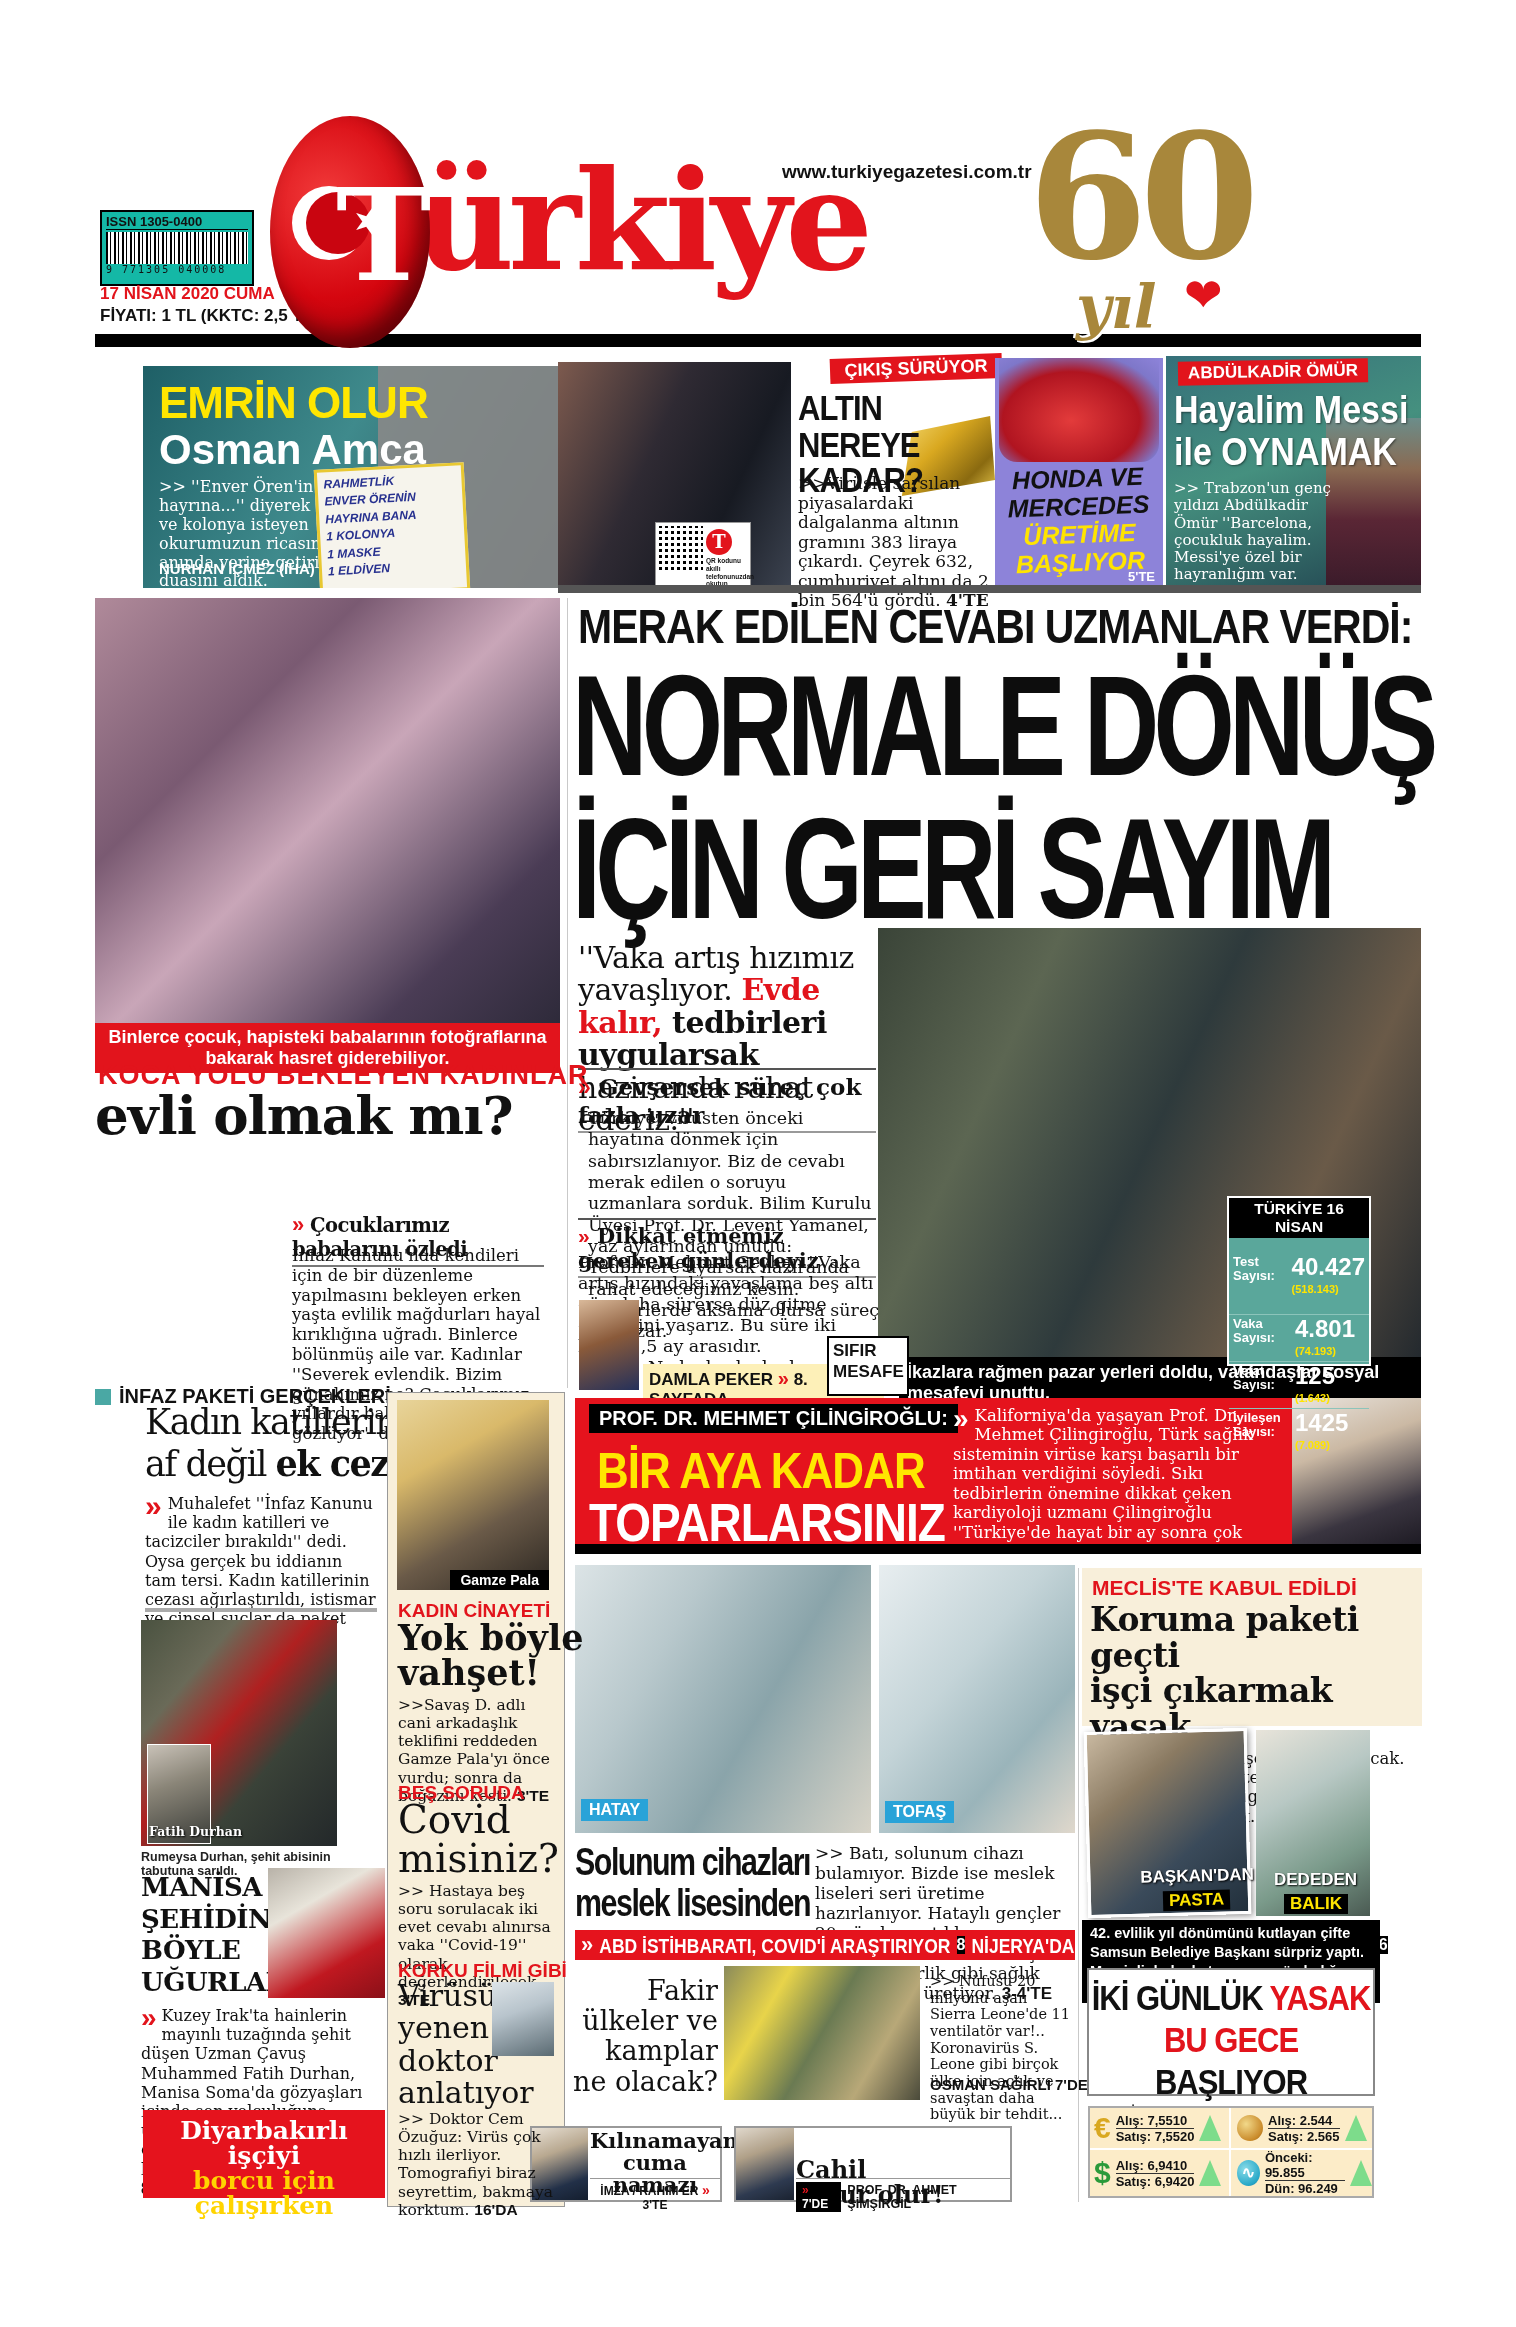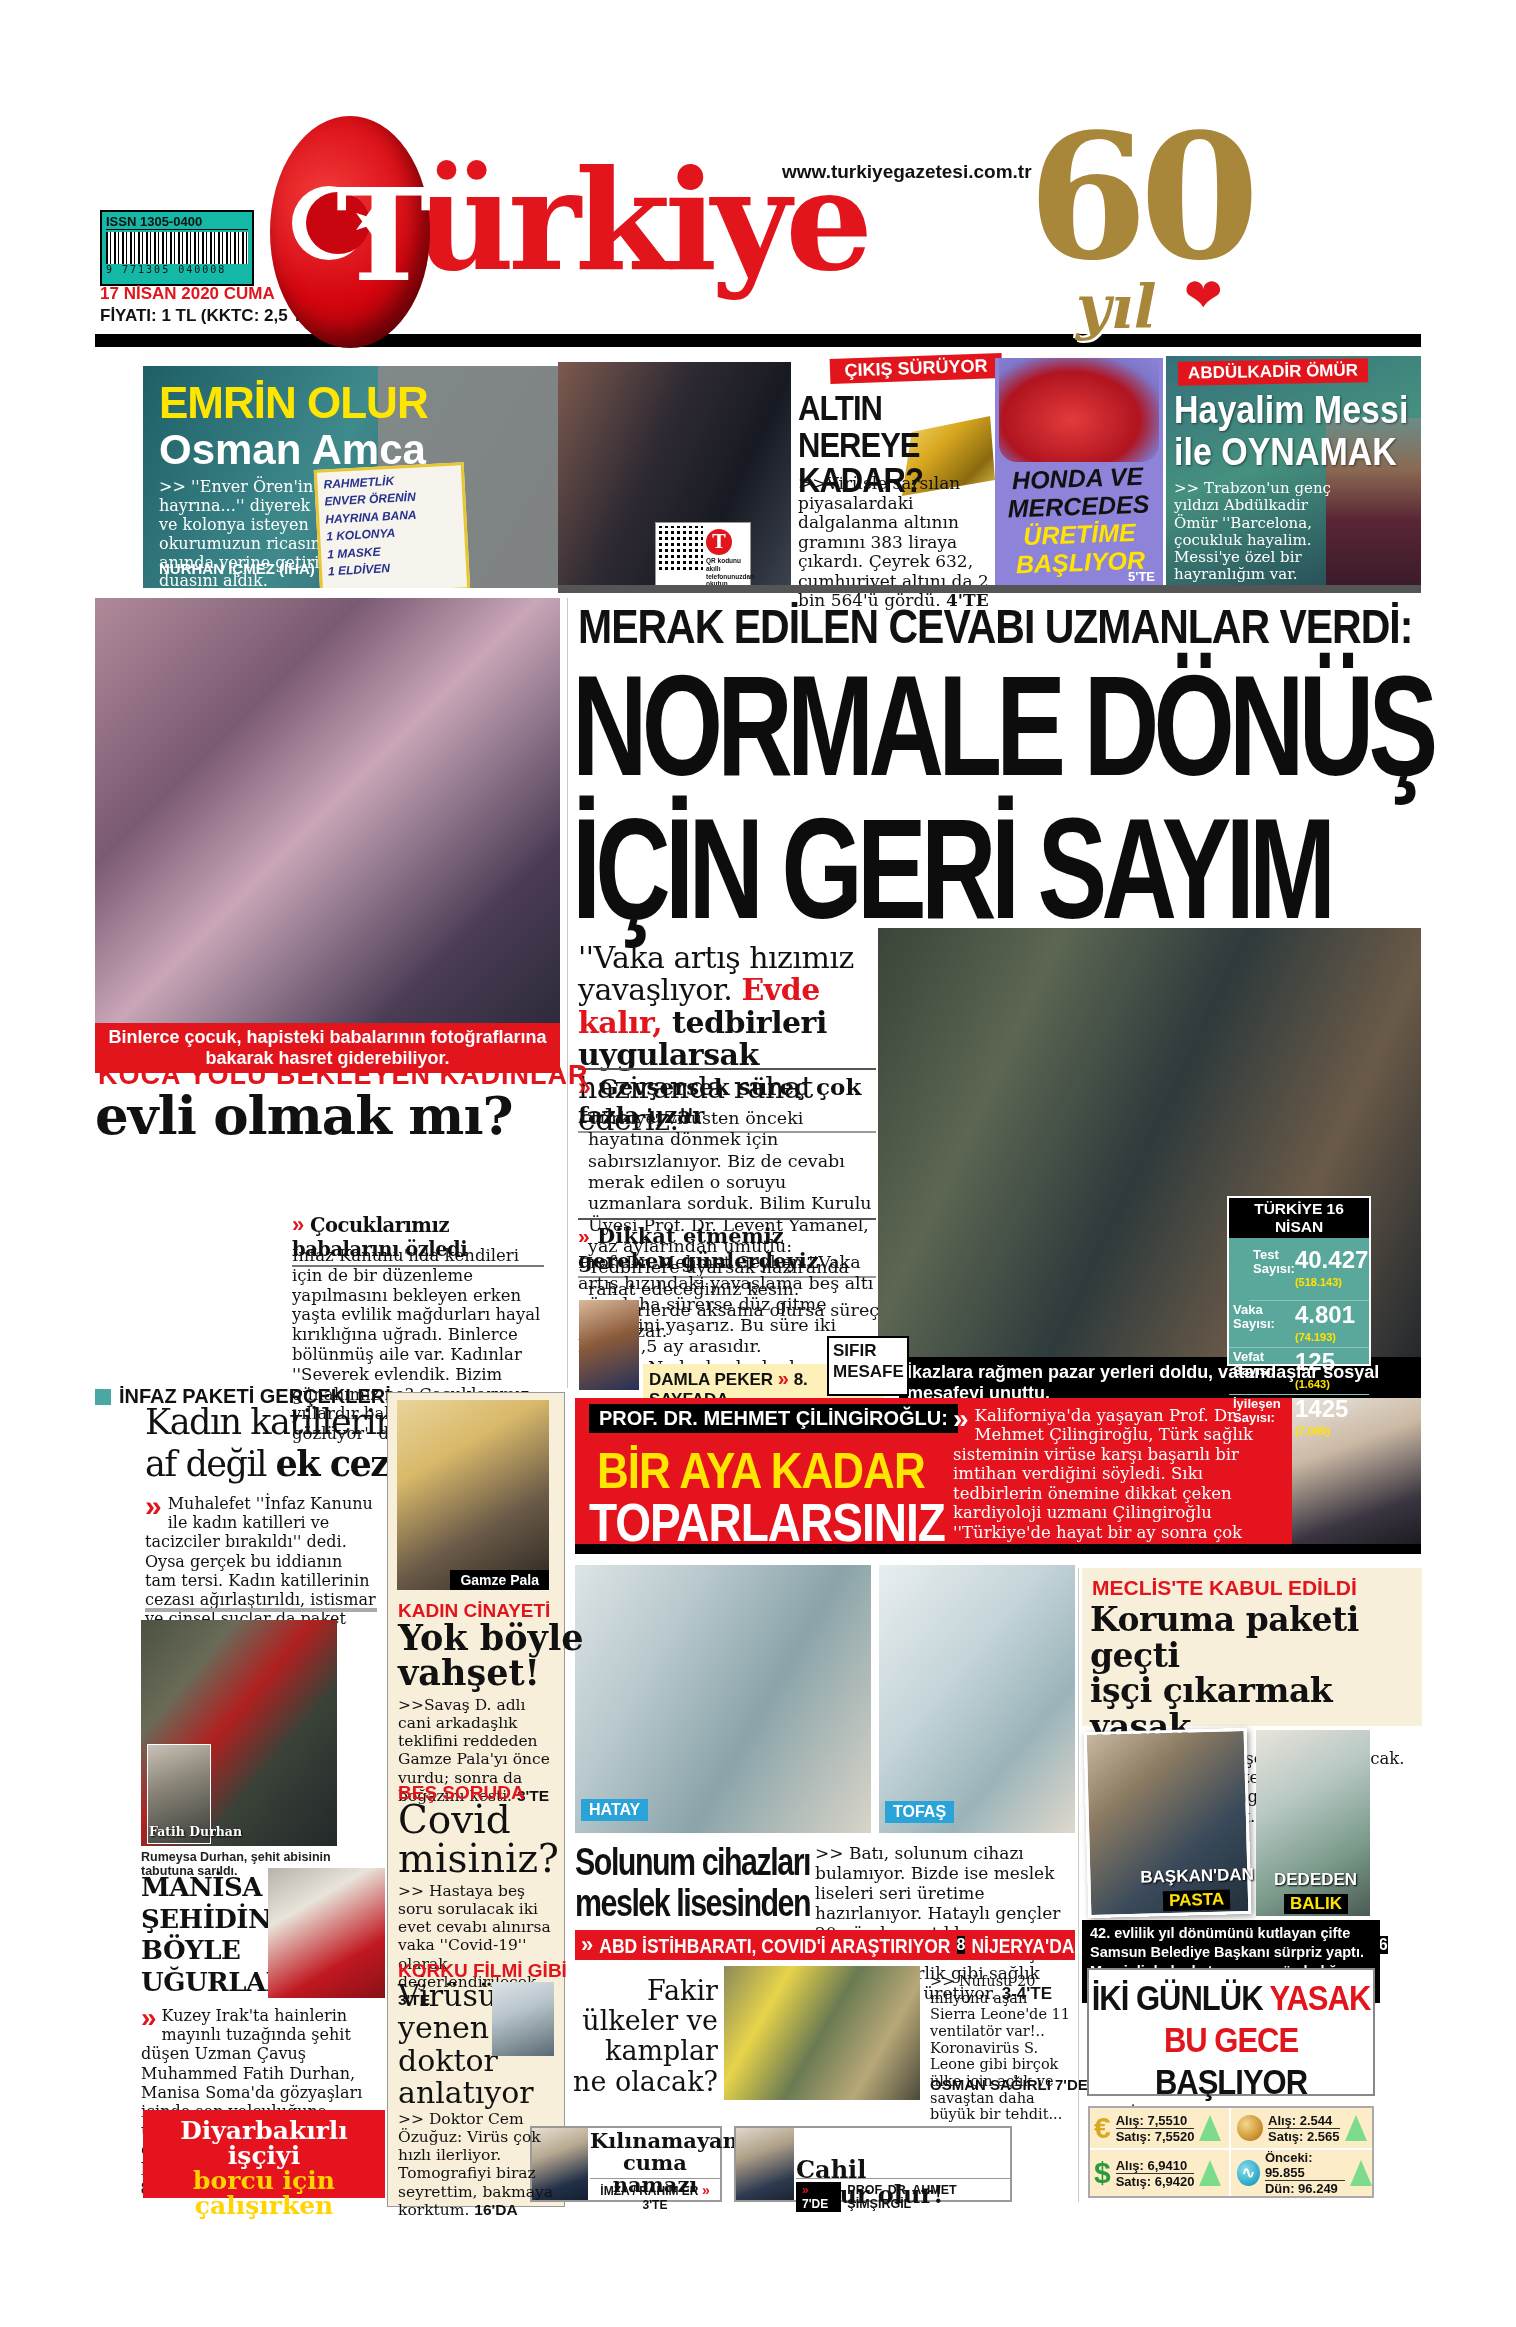--- a/index.html
+++ b/index.html
@@ -114,21 +114,21 @@
     <span style="display:block;">NORMALE DÖNÜŞ</span>
     <span style="display:block;">İÇİN GERİ SAYIM</span>
   </div>
 
   <div class="ab ph" style="left:95px;top:598px;width:465px;height:425px;background:linear-gradient(135deg,#b08a9a 0%,#7a5a72 30%,#c9a6b8 50%,#4a3c55 80%,#2e2a3a 100%);"></div>
   <div class="ab" style="left:95px;top:1023px;width:465px;background:#e2141c;color:#fff;font-weight:bold;font-size:18px;text-align:center;padding:4px 0;">Binlerce çocuk, hapisteki babalarının fotoğraflarına bakarak hasret giderebiliyor.</div>
 
   <div class="ab ph" style="left:878px;top:928px;width:543px;height:430px;background:linear-gradient(115deg,#3a4438 0%,#5c6652 25%,#2e3a3c 50%,#6a5a48 75%,#23292e 100%);"></div>
   <div class="ab" style="left:1227px;top:1196px;width:140px;height:166px;background:#5aa79b;border:2px solid #fff;z-index:3;">
     <div style="background:#000;color:#fff;font-weight:bold;font-size:15.5px;text-align:center;padding:2px 0;">TÜRKİYE 16 NİSAN</div>
-    <div style="display:flex;padding:10px 4px;border-bottom:1px solid #8cc4ba;margin-left:20px;">
+    <div style="display:flex;padding:17px 4px;border-bottom:1px solid #8cc4ba;">
       <div style="width:62px;color:#fff;font-weight:bold;font-size:13px;line-height:1.05;"><span style="display:block;">Test</span><span>Sayısı:</span></div>
       <div><span class="wh b" style="font-size:24px;line-height:1;display:block;">40.427</span><span class="b" style="font-size:11px;color:#ffe400;">(518.143)</span></div>
     </div>
     <div style="display:flex;padding:2px 4px;border-bottom:1px solid #8cc4ba;">
       <div style="width:62px;color:#fff;font-weight:bold;font-size:13px;line-height:1.05;"><span style="display:block;">Vaka</span><span>Sayısı:</span></div>
       <div><span class="wh b" style="font-size:24px;line-height:1;display:block;">4.801</span><span class="b" style="font-size:11px;color:#ffe400;">(74.193)</span></div>
     </div>
     <div style="display:flex;padding:2px 4px;border-bottom:1px solid #8cc4ba;">
       <div style="width:62px;color:#fff;font-weight:bold;font-size:13px;line-height:1.05;"><span style="display:block;">Vefat</span><span>Sayısı:</span></div>
       <div><span class="wh b" style="font-size:24px;line-height:1;display:block;">125</span><span class="b" style="font-size:11px;color:#ffe400;">(1.643)</span></div>

